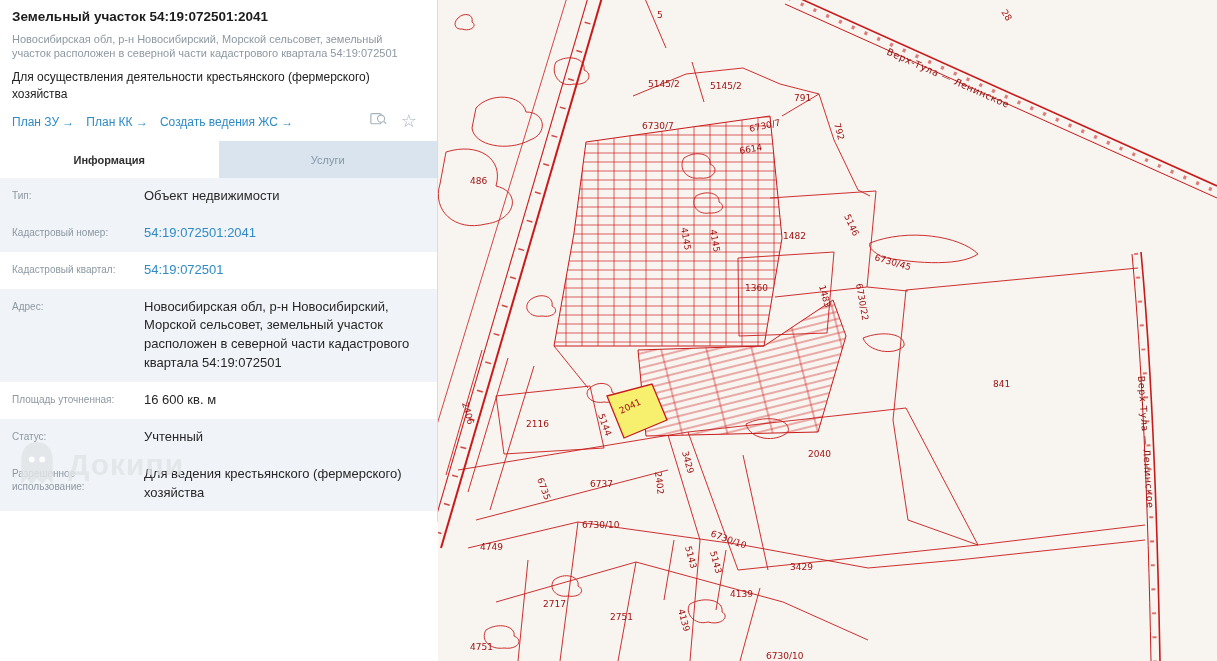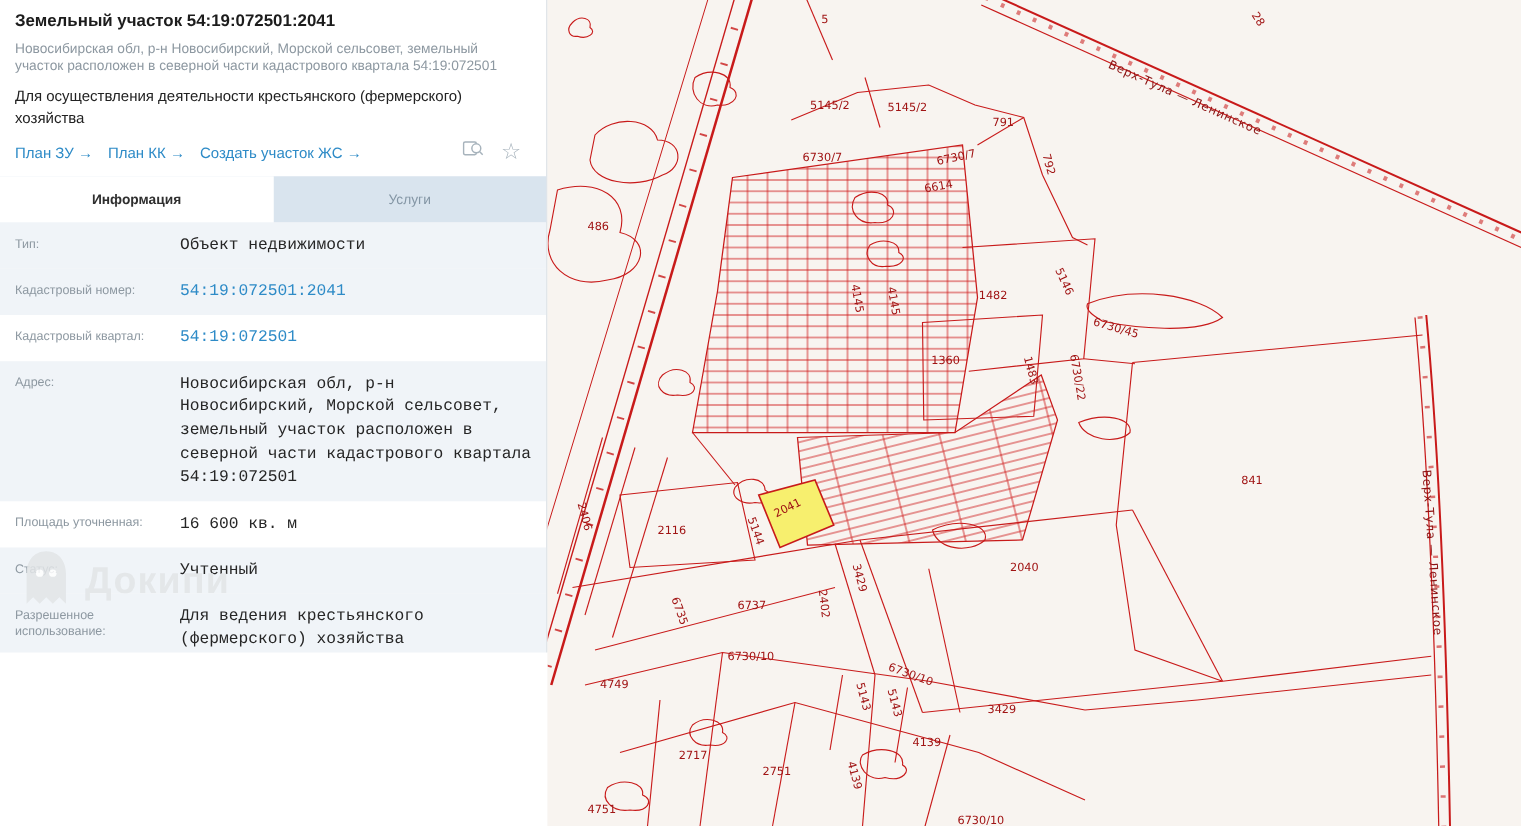--- a/index.html
+++ b/index.html
@@ -18,42 +18,42 @@
   .links-row a{color:#2e8bc7;text-decoration:none;cursor:pointer;}
   .head-icons{position:absolute;right:6px;top:-2px;display:flex;gap:14px;align-items:center;}
   .star{font-size:18px;color:#a7b3bc;line-height:1;cursor:pointer;}
   .tabs{display:flex;height:37px;background:#d9e4ee;flex:none;}
   .tab{flex:1;display:flex;align-items:center;justify-content:center;font-size:11px;color:#8496a5;cursor:pointer;}
   .tab.active{background:#fff;color:#2f2f2f;font-weight:bold;}
   .rows{flex:1;overflow:hidden;}
   .row{display:flex;padding:9px 12px;box-sizing:border-box;}
   .row.alt{background:#f0f4f8;}
   .row-label{width:132px;min-width:132px;font-size:10px;color:#8d98a1;line-height:1.3;padding-top:2px;padding-right:8px;box-sizing:border-box;}
-  .row-value{font-size:13px;color:#262626;line-height:1.45;font-family:Liberation Mono, monospace;}
+  .row-value{font-size:13px;color:#262626;line-height:1.45;}
   .row-value.link{color:#2e8bc7;cursor:pointer;}
   .watermark{position:absolute;left:16px;bottom:30px;display:flex;align-items:center;gap:10px;pointer-events:none;opacity:.85;}
   .wm-text{font-size:30px;font-weight:bold;color:#e2e5e7;letter-spacing:1px;}
   
   .map{position:relative;flex:1;height:661px;background:#f8f4f0;overflow:hidden;cursor:grab;}
   .map svg{display:block;}
   .map text{font-size:9px;fill:#a01414;font-family:"DejaVu Sans",sans-serif;}
   .map text.road-label{font-size:9.5px;fill:#8c1212;letter-spacing:.6px;}
 </style>
 </head>
 <body>
 
 <div class="panel">
   <div class="panel-head">
     <h1 class="title">Земельный участок 54:19:072501:2041</h1>
     <p class="subtitle">Новосибирская обл, р-н Новосибирский, Морской сельсовет, земельный участок расположен в северной части кадастрового квартала 54:19:072501</p>
     <p class="usage">Для осуществления деятельности крестьянского (фермерского) хозяйства</p>
     <div class="links-row">
       <a>План ЗУ →</a>
       <a>План КК →</a>
-      <a>Создать участок ЖС →</a>
+      <a>Создать ведения ЖС →</a>
       <span class="head-icons">
         <span title="">
           <svg width="17" height="17" viewBox="0 0 20 20">
             <g fill="none" stroke="#a7b3bc" stroke-width="1.4">
               <rect x="1" y="3" width="12" height="12" rx="1.5"></rect>
               <circle cx="13" cy="9" r="4.2" fill="#ffffff"></circle>
               <path d="M16.2 12.2 L19 15"></path>
             </g>
           </svg>
         </span>

